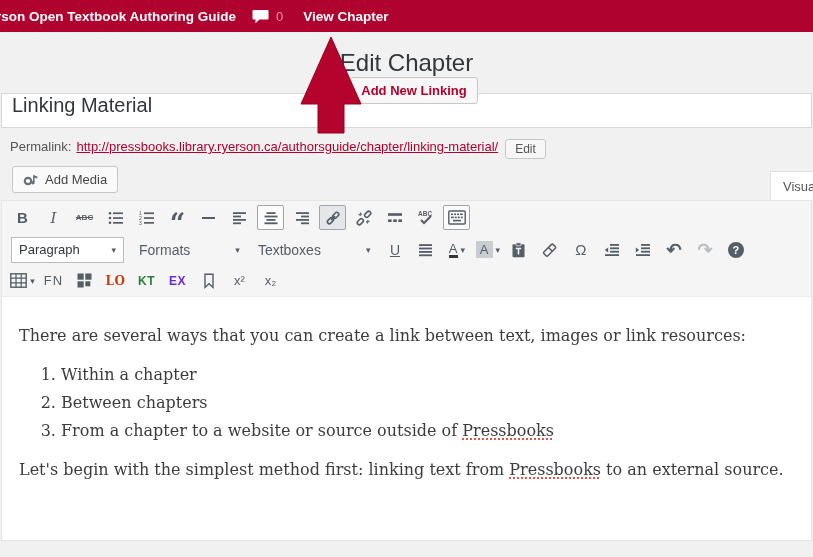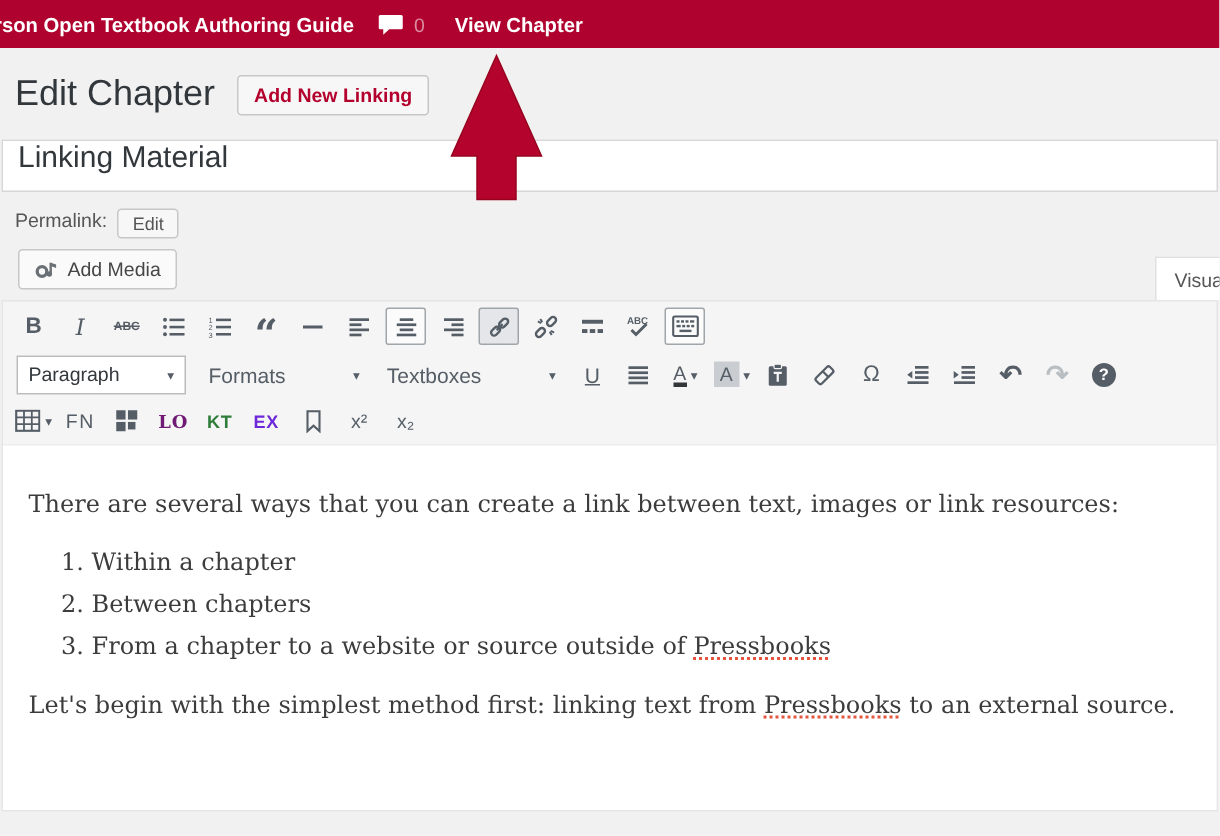--- a/index.html
+++ b/index.html
@@ -7,21 +7,21 @@
   body { background:#f1f1f1; font-family:"Liberation Sans",sans-serif; position:relative; }
 
   
   .adminbar { height:32px; background:#b0022f; display:flex; align-items:center; color:#fff; overflow:hidden; }
   .adminbar .site-title { font-size:13.5px; font-weight:700; margin-left:-4px; white-space:nowrap; }
   .adminbar .bubble { margin-left:16px; display:flex; align-items:center; }
   .adminbar .count { margin-left:7px; font-size:13px; color:rgba(255,255,255,0.55); }
   .adminbar .view-chapter { margin-left:20px; font-size:13.5px; font-weight:700; white-space:nowrap; }
 
   
-  .page-head { display:flex; align-items:center; padding:17px 10px 0 10px; height:45px; }
+  .page-head { display:flex; align-items:center; padding:17px 10px 0 10px; height:45px;flex-direction:column; }
   .page-head h1 { font-size:24px; font-weight:400; color:#32373c; letter-spacing:0; }
   .btn { background:#f7f7f7; border:1px solid #c7c7c7; border-radius:3px; color:#b3002d;
          font-size:13px; font-weight:700; padding:5px 10px; margin-left:15px; cursor:pointer;
          font-family:"Liberation Sans",sans-serif; }
 
   .title-input { margin:16px 1px 0 1px; height:35px; background:#fff; border:1px solid #d7d7d7;
                  display:flex; align-items:flex-start; padding:0 10px; font-size:20px; color:#32373c; }
 
   .permalink-row { padding:11px 0 0 10px; font-size:13px; color:#555; display:flex; }
   .permalink-row a { color:#b3002d; text-decoration:underline; margin-left:5px; }
@@ -54,21 +54,21 @@
   .caret { font-size:9px; margin-left:3px; color:#555d66; }
   .select-box { width:113px; height:26px; background:#fff; border:1px solid #bbb; display:flex;
                 align-items:center; justify-content:space-between; padding:0 7px; font-size:13px;
                 color:#32373c; margin:0 6px 0 4px; cursor:pointer; }
   .menu-label { display:inline-flex; align-items:center; font-size:14px; color:#555d66; margin:0 9px; cursor:pointer;gap:42px; }
   .fmt-a { font-size:13px; border-bottom:3px solid #32373c; line-height:13px; }
   .fmt-a-bg { font-size:13px; background:#c9cdd1; padding:1px 4px; }
   .help-circle { width:16px; height:16px; border-radius:50%; background:#555d66; color:#fff;
                  font-size:11px; font-weight:700; display:inline-flex; align-items:center; justify-content:center; }
   .txtbtn { font-size:12px; font-weight:700; letter-spacing:0.5px; }
-  .kt { color:#2f7d3b; } .ex { color:#6d28d9; } .lo { color:#701a75; font-family:"DejaVu Serif",serif; }
+  .kt { color:#2f7d3b; } .ex { color:#6d28d9; } .lo { color:#c2410c; font-family:"DejaVu Serif",serif; }
   .fn { font-weight:400; font-size:13px; letter-spacing:1px; }
   .supsub { font-size:13px; }
 
   
   .content { background:#fff; border-top:1px solid #ededed; height:244px; padding:27px 20px 0 17px;
              font-family:"DejaVu Serif",serif; font-size:16px; color:#3c3c3c; overflow:hidden; }
   .content p { margin:0 0 14px 0; line-height:1.45; }
   .content ol { margin:18px 0 16px 0; padding-left:42px; }
   .content li { margin-bottom:7px; line-height:1.3; }
   .content h2 { margin-top:25px; font-size:23px; font-weight:700; color:#2d2d2d; font-family:"DejaVu Serif",serif; }
@@ -97,20 +97,21 @@
   <h1>Edit Chapter</h1>
   <button class="btn">Add New Linking</button>
 </div>
 
 <div class="title-input">
   <span>Linking Material</span>
 </div>
 
 <div class="permalink-row">
   <span>Permalink:</span>
+  <a href="#">http://pressbooks.library.ryerson.ca/authorsguide/chapter/linking-material/</a>
   <button class="btn-small">Edit</button>
 </div>
 
 <div class="media-row">
   <button class="add-media">
     <span>
       <svg class="icon" width="16" height="14" viewBox="0 0 16 14">
           <circle cx="5" cy="8" r="3.2" fill="none" stroke="#6b7075" stroke-width="2.2"></circle>
           <path d="M10.8 2.2 v7" stroke="#6b7075" stroke-width="1.6" fill="none"></path>
           <circle cx="9.9" cy="9.7" r="1.8" fill="#6b7075"></circle>

